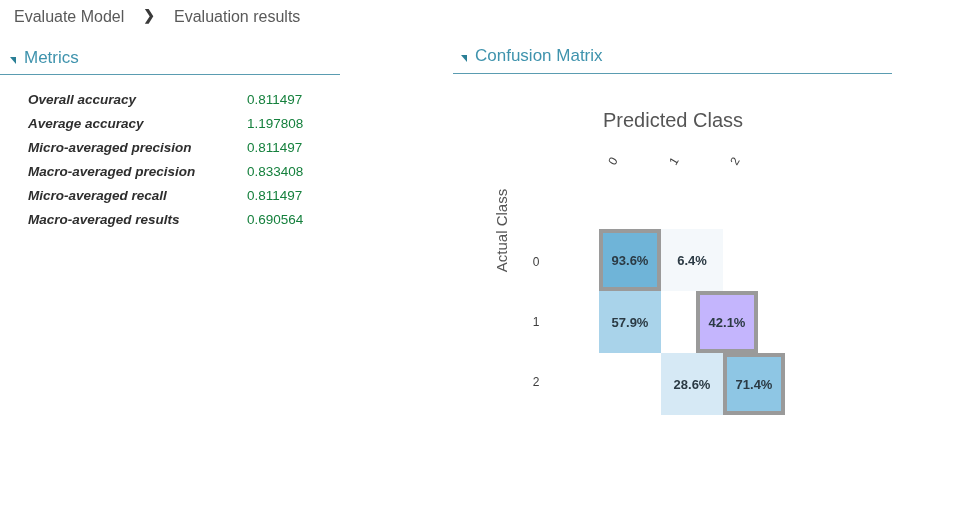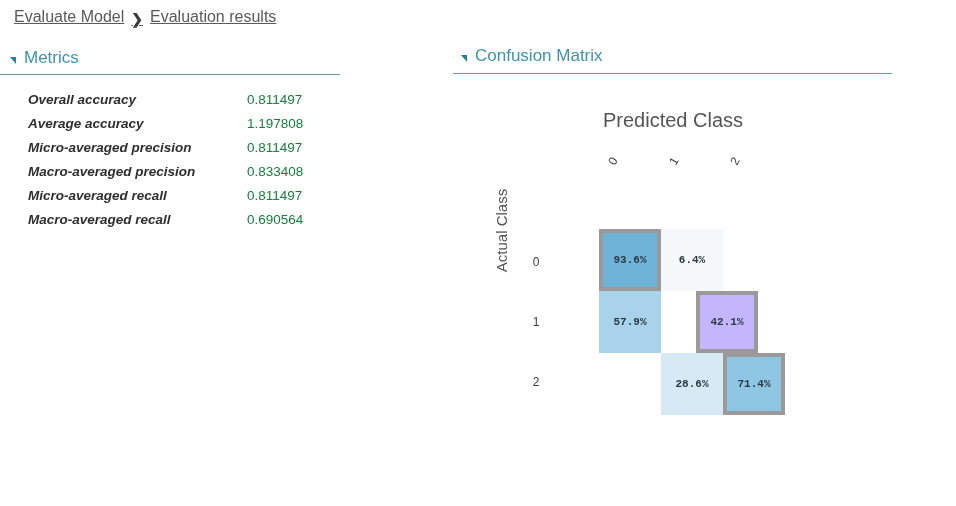--- a/index.html
+++ b/index.html
@@ -18,23 +18,22 @@
 
   
   #breadcrumb {
     position: absolute;
     left: 14px;
     top: 8px;
     font-size: 16px;
     color: #5a5a5a;
     white-space: nowrap;
     display: flex;
-    align-items: flex-end;
-    gap: 7px;
-    text-decoration: underline;
+    align-items: flex-start;
+    gap: 19px;
   }
   #breadcrumb .crumb { color: #595959; }
   #breadcrumb .chevron {
     font-size: 14px;
     font-weight: bold;
     color: #3a3a3a;
     line-height: 1;
     position: relative;
     top: 0px;
   }
@@ -131,24 +130,23 @@
     color: #3d3d3d;
   }
   .cm-cell {
     position: absolute;
     width: 62px;
     height: 62px;
     box-sizing: border-box;
     display: flex;
     align-items: center;
     justify-content: center;
-    font-size: 11px;
+    font-size: 13px;
     font-weight: bold;
     color: #2b3a44;
-    font-family: Liberation Mono, monospace;
   }
   .cm-cell.diag {
     border: 4px solid #9a9a9a;
   }
 </style>
 </head>
 <body>
 
 <div id="breadcrumb">
   <span class="crumb">Evaluate Model</span>
@@ -178,21 +176,21 @@
     </tr>
     <tr>
       <td class="metric-name">Macro-averaged precision</td>
       <td class="metric-value">0.833408</td>
     </tr>
     <tr>
       <td class="metric-name">Micro-averaged recall</td>
       <td class="metric-value">0.811497</td>
     </tr>
     <tr>
-      <td class="metric-name">Macro-averaged recall</td>
+      <td class="metric-name">Macro-averaged results</td>
       <td class="metric-value">0.690564</td>
     </tr>
   </tbody>
 </table>
 
 <div class="section-head" style="left:461px; top:46px;">
   <span class="tri"></span>
   <span class="title">Confusion Matrix</span>
 </div>
 <div class="rule" style="left:453px; top:73px; width:439px;"></div>

